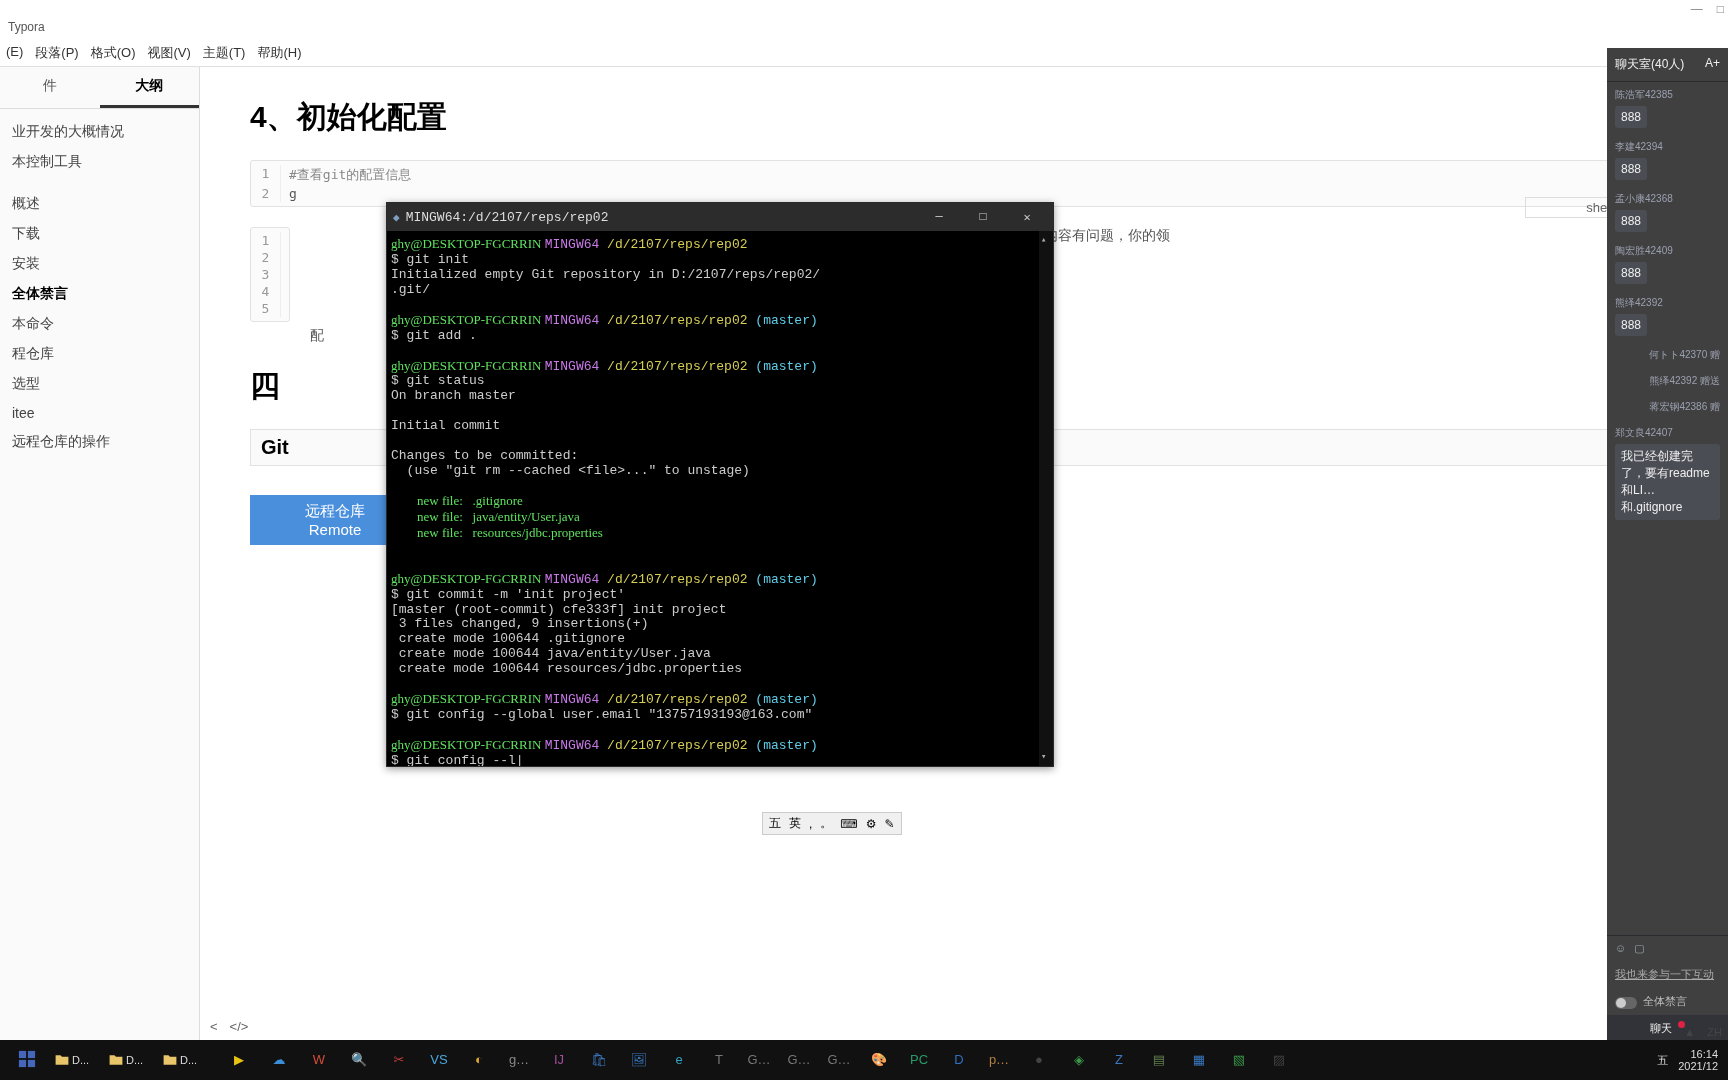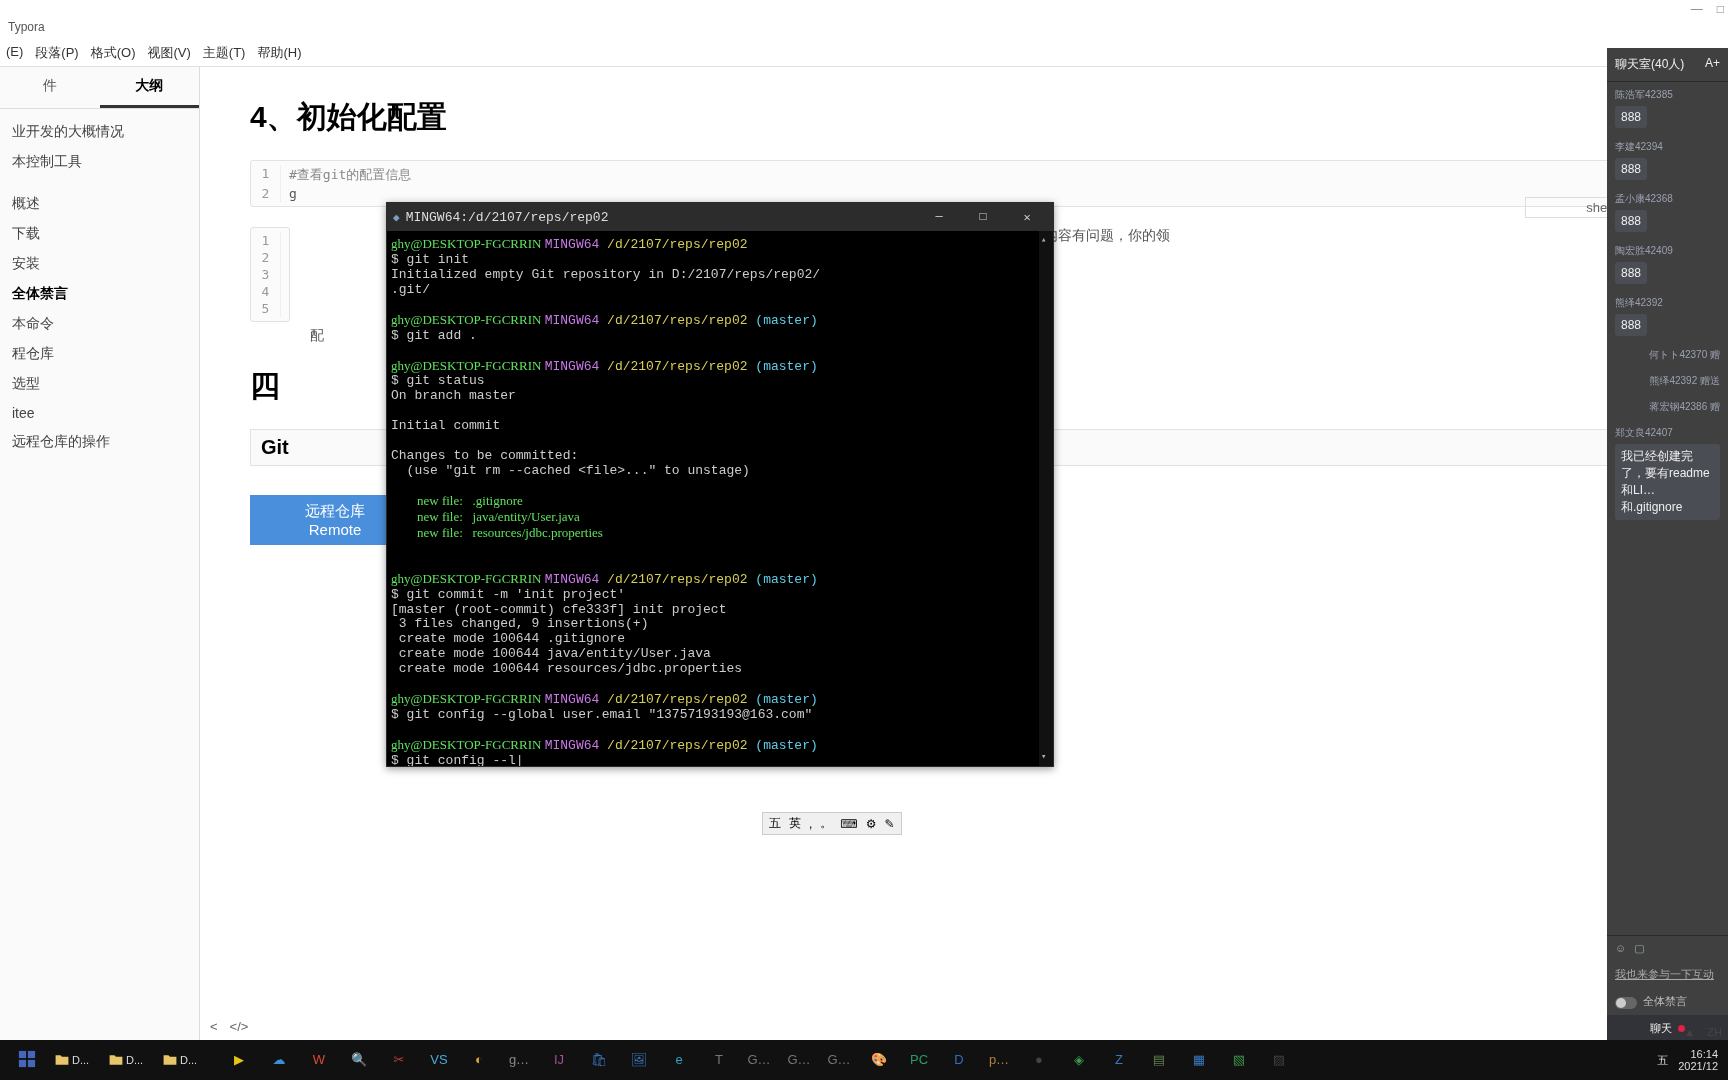--- a/index.html
+++ b/index.html
@@ -320,21 +320,20 @@
 .chat-mute .toggle::after {
   content:""; position:absolute; left:1px; top:1px; width:10px; height:10px; border-radius:50%; background:#ccc;
 }
 .chat-footer-tab {
   display:flex;
   justify-content: center;
   padding: 6px 0;
   background:#323338;
   color:#eee;
   gap:6px;
-  align-items:center;
 }
 .chat-footer-tab .dot { width:7px; height:7px; border-radius:50%; background:#d24; }
 .hinter {
   padding:4px 8px;
   color:#aaa;
 }
 .input-reply {
   padding:6px 8px;
   text-decoration:underline;
 }

